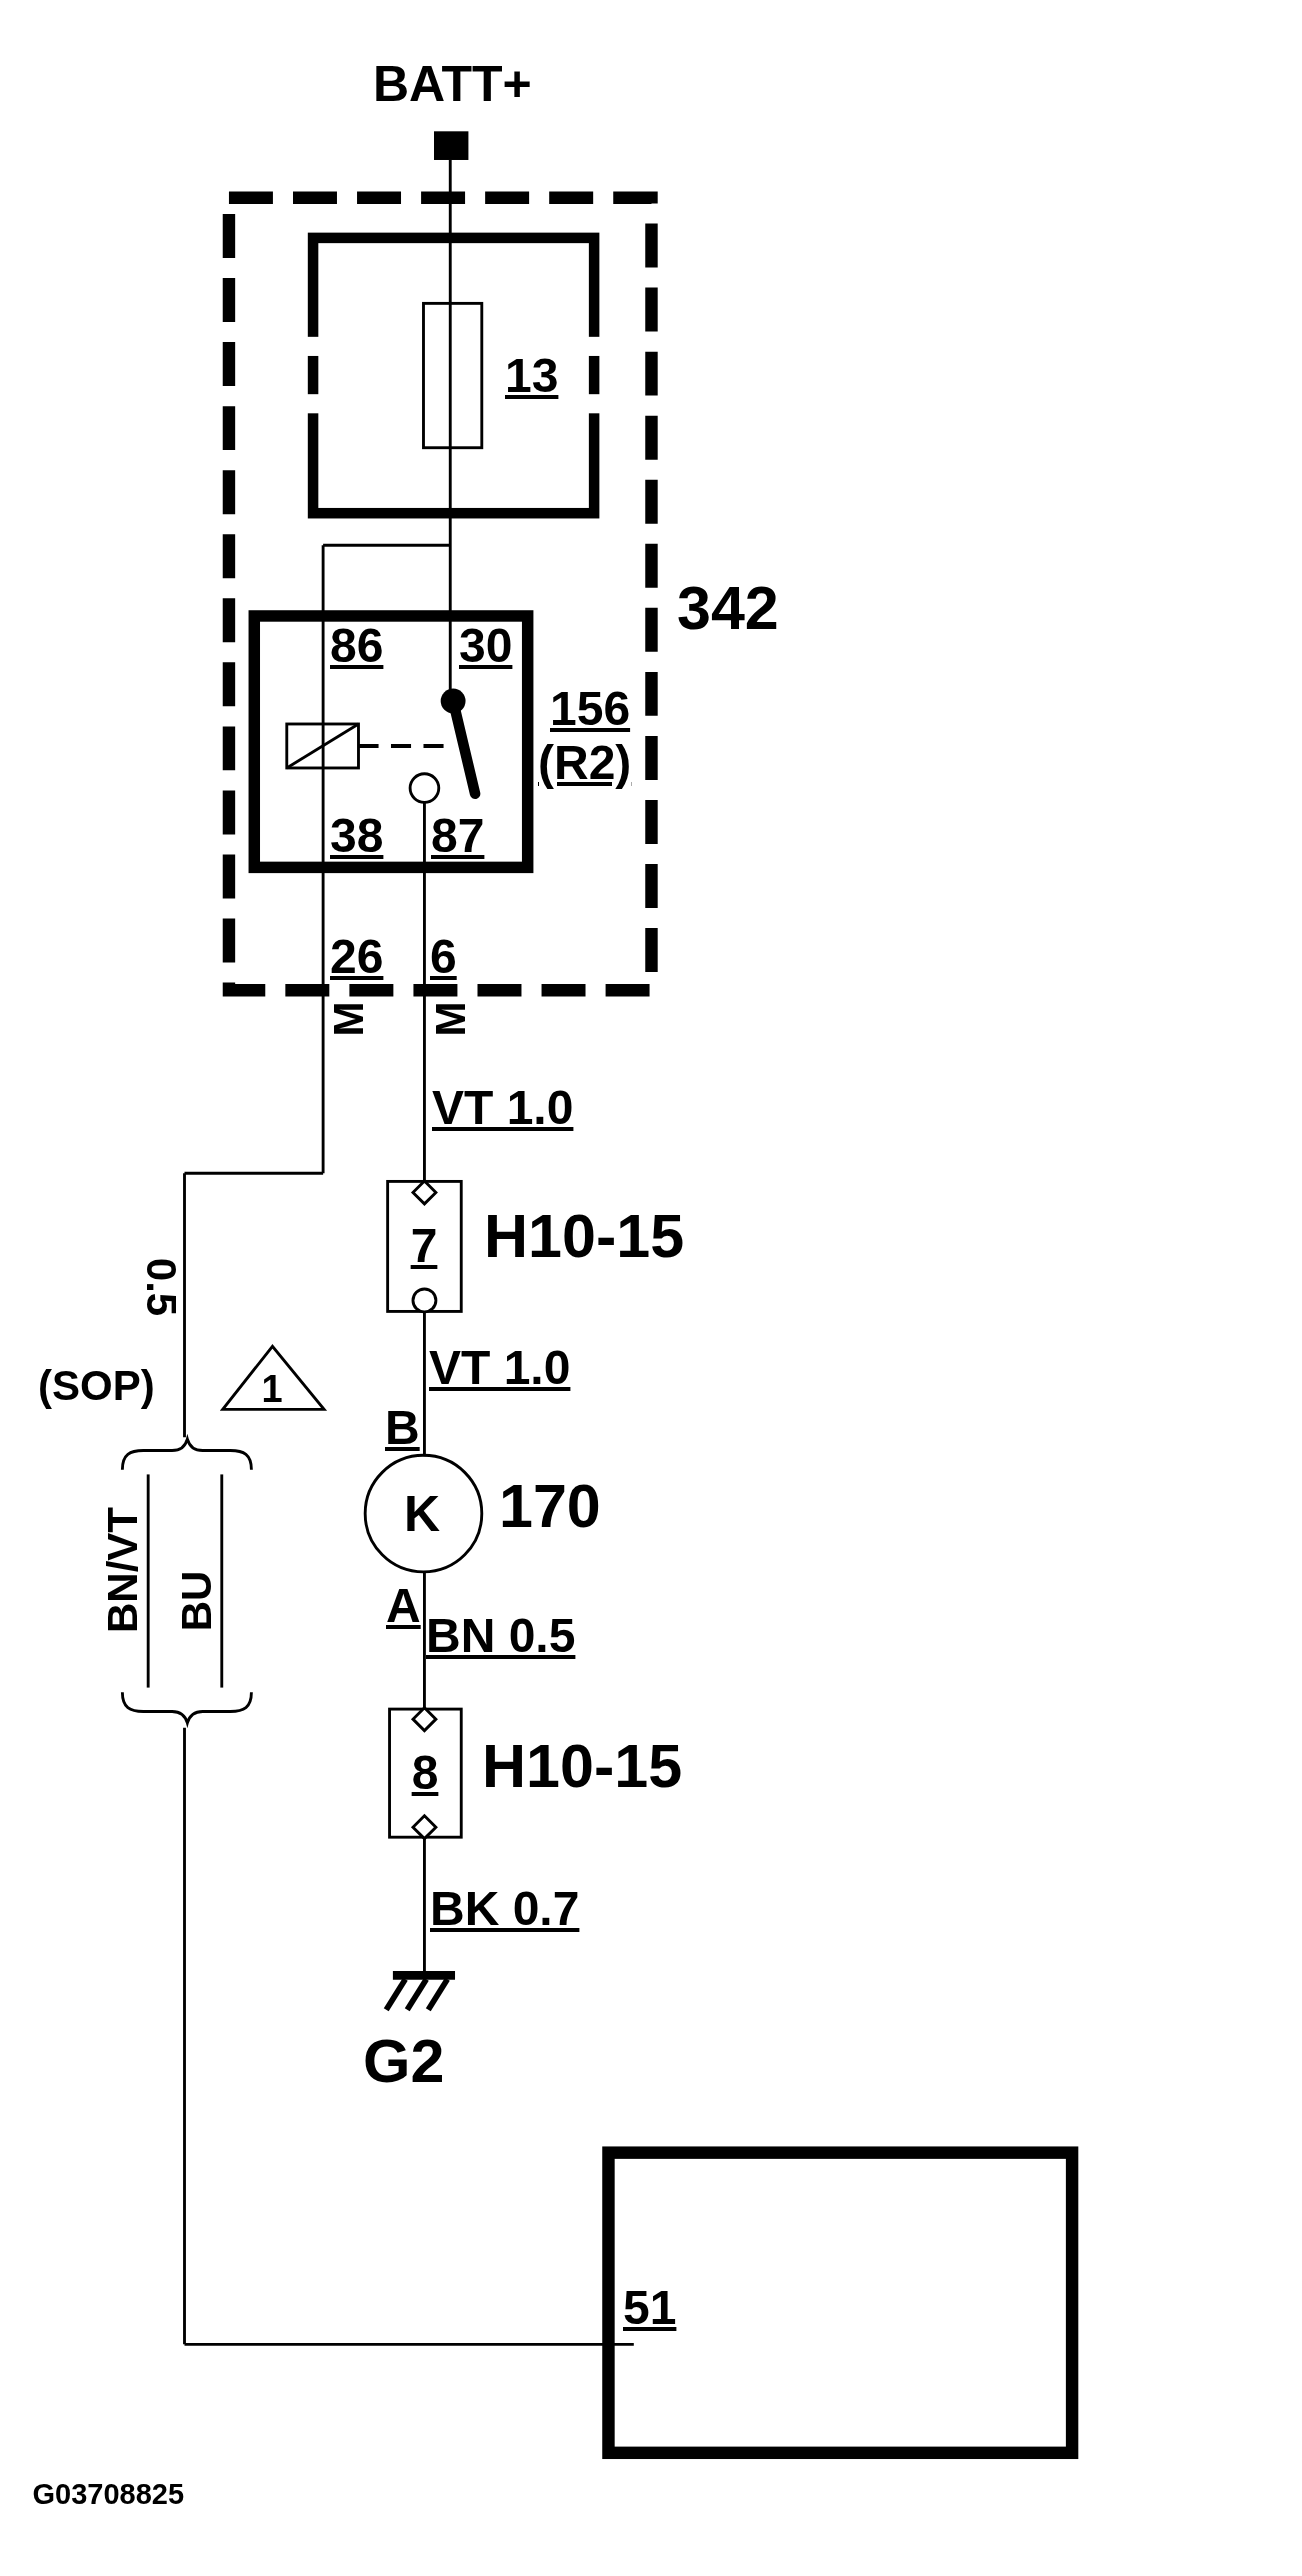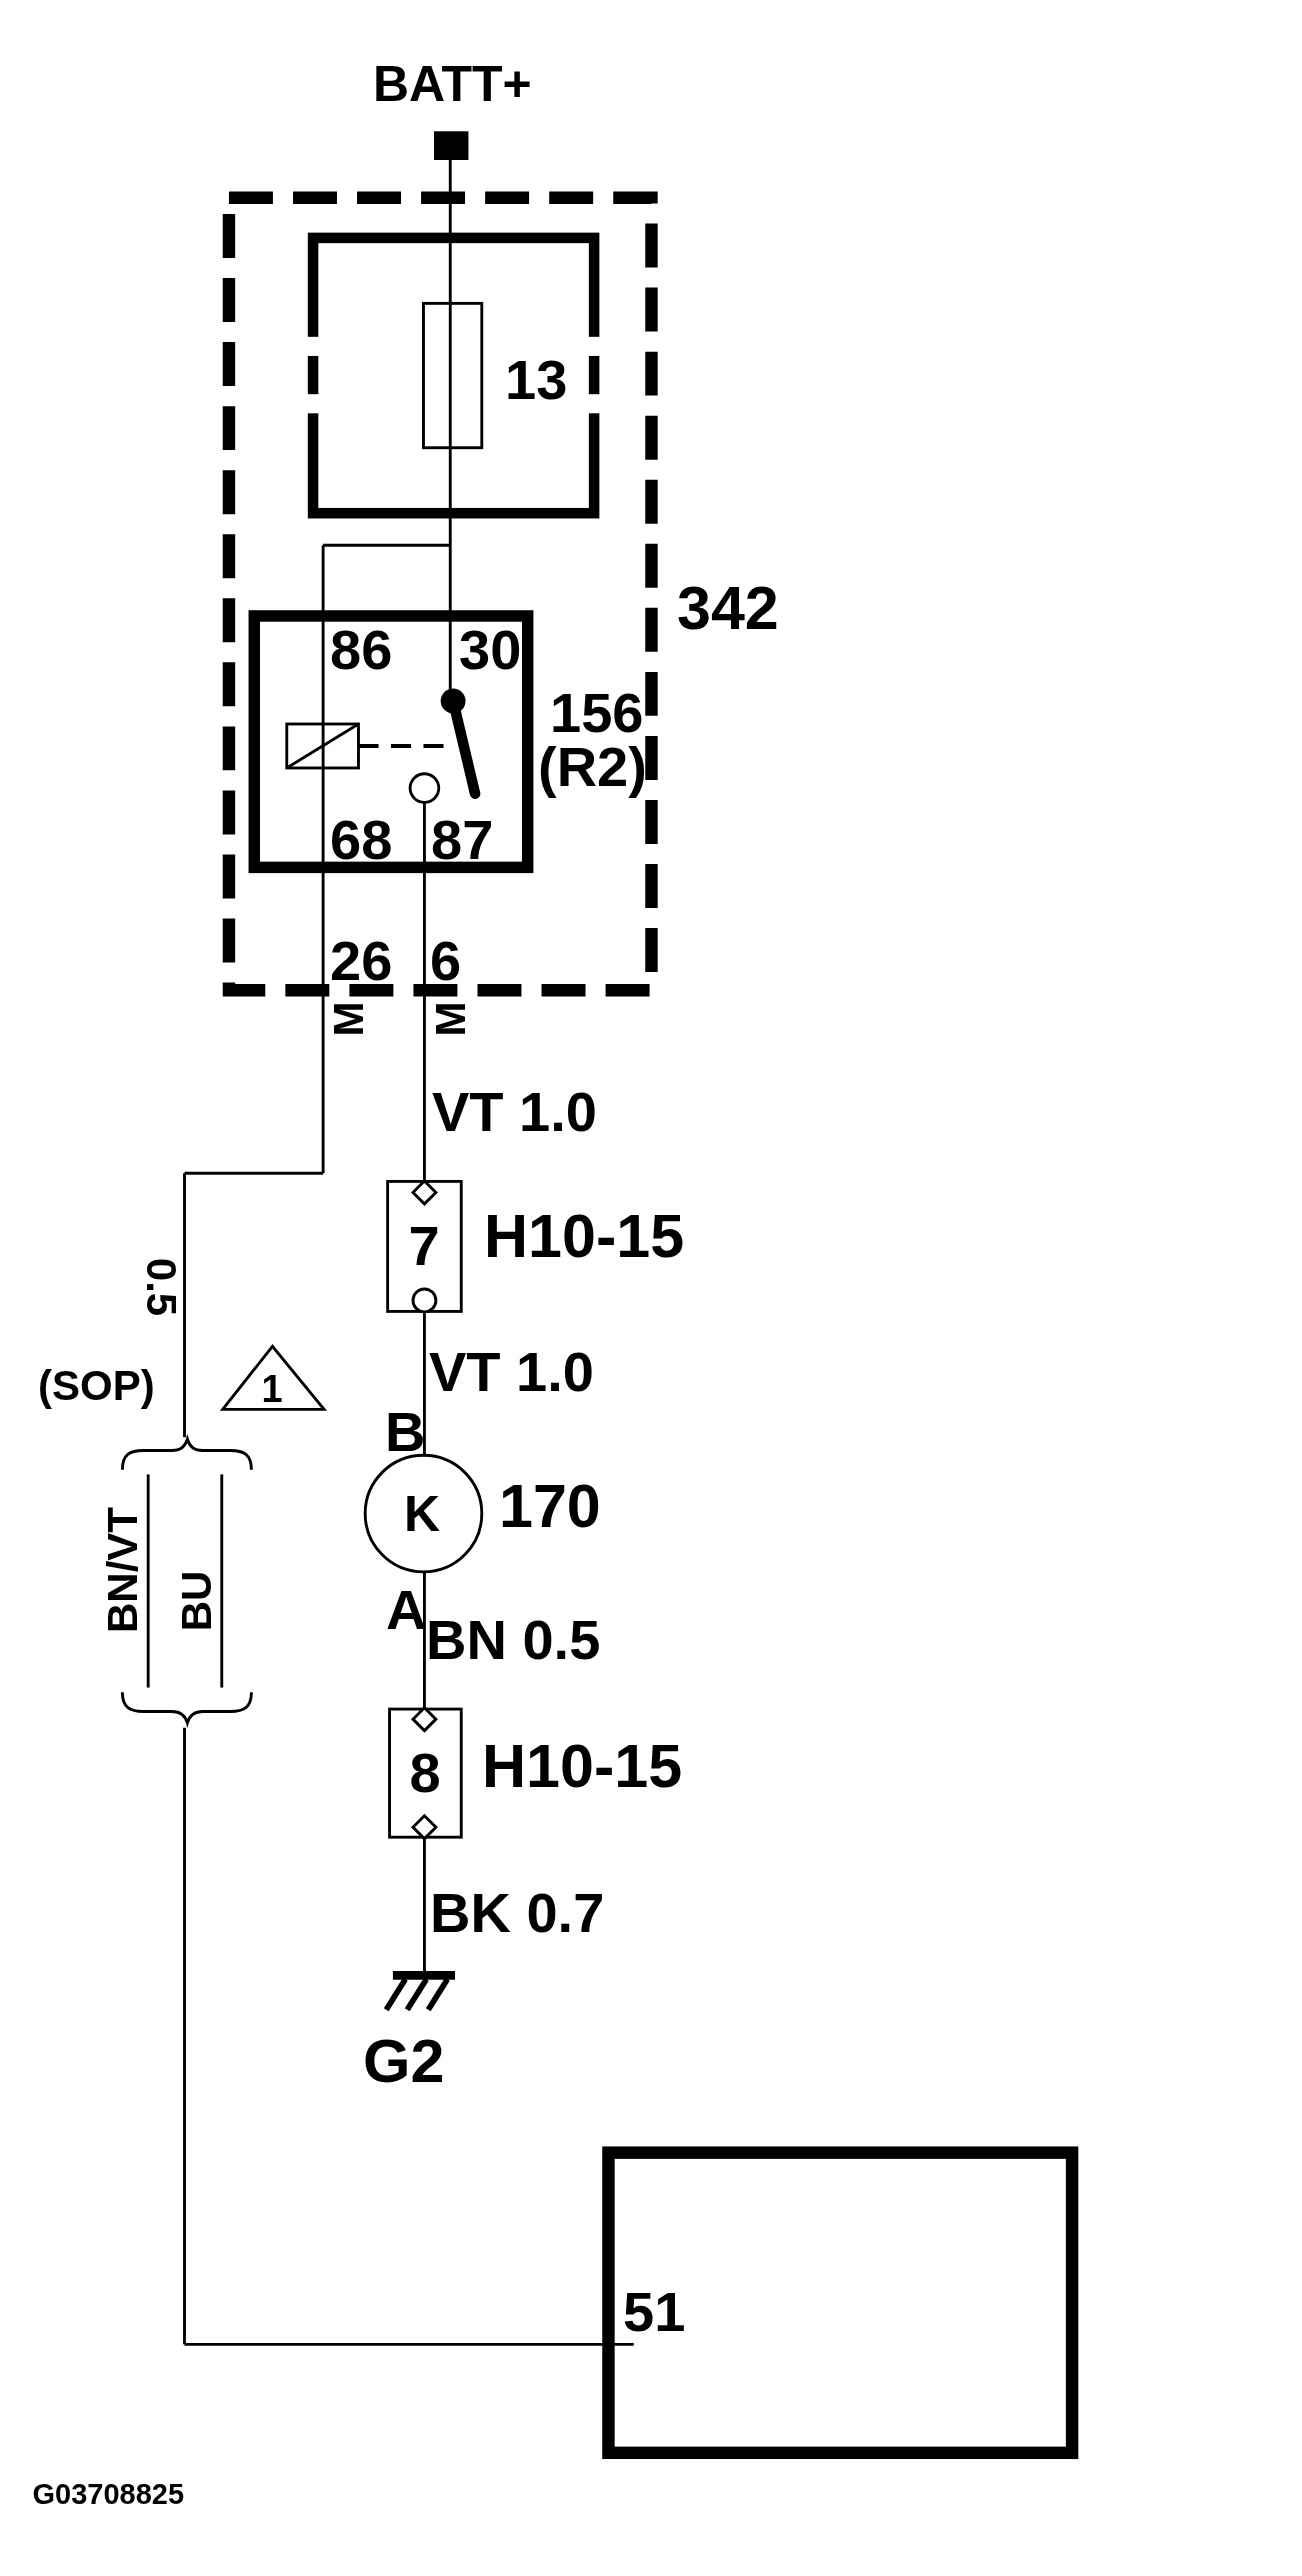--- a/index.html
+++ b/index.html
@@ -8,21 +8,21 @@
     width:1086px;height:2576px;
     background:#ffffff;
     color:#000;
     font-family:"Liberation Sans","DejaVu Sans",sans-serif;
     font-weight:bold;
     overflow:hidden;
   }
   #wiring{position:absolute;left:0;top:0;z-index:0;}
   .lbl{position:absolute;line-height:1;white-space:nowrap;z-index:2;color:#000;}
   .fs-batt{font-size:50px;}
-  .fs-sm{font-size:56px;}
+  .fs-sm{font-size:48px;text-decoration:underline;}
   .fs-xs{font-size:42px;}
   .fs-one{font-size:38px;}
   .fs-lg{font-size:61px;}
   .fs-tiny{font-size:29px;}
   .center{transform:translate(-50%,-50%);}
   .rot90{transform:translate(-50%,-50%) rotate(90deg);}
   .rotm90{transform:translate(-50%,-50%) rotate(-90deg);}
 </style>
 </head>
 <body>
@@ -106,21 +106,21 @@
 
   <div class="lbl fs-sm" style="left:505px;top:352px">13</div>
 
   <div class="lbl fs-lg" style="left:677px;top:578px">342</div>
 
   <div class="lbl fs-sm" style="left:550px;top:685px">156</div>
   <div class="lbl fs-sm" style="left:538px;top:739px">(R2)</div>
 
   <div class="lbl fs-sm" style="left:330px;top:622px">86</div>
   <div class="lbl fs-sm" style="left:459px;top:622px">30</div>
-  <div class="lbl fs-sm" style="left:330px;top:812px">68</div>
+  <div class="lbl fs-sm" style="left:330px;top:812px">38</div>
   <div class="lbl fs-sm" style="left:431px;top:812px">87</div>
 
   <div class="lbl fs-sm" style="left:330px;top:933px">26</div>
   <div class="lbl fs-sm" style="left:430px;top:933px">6</div>
 
   <div class="lbl fs-xs rotm90" style="left:349px;top:1019px">M</div>
   <div class="lbl fs-xs rotm90" style="left:451px;top:1019px">M</div>
 
   <div class="lbl fs-sm" style="left:432px;top:1084px">VT 1.0</div>
 

